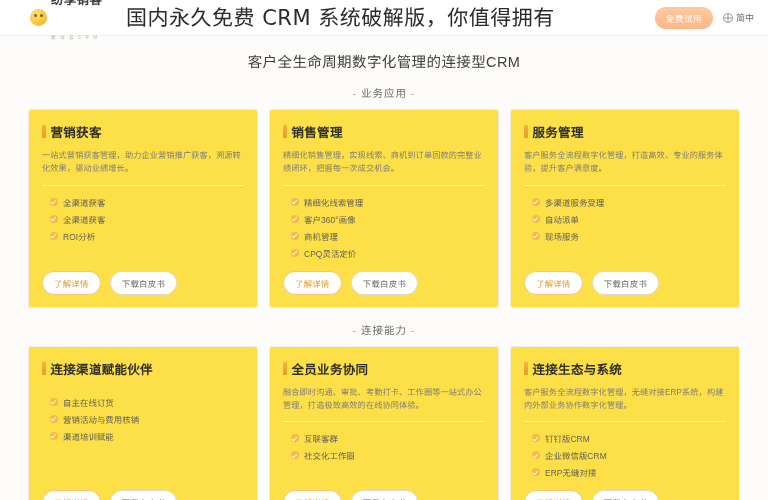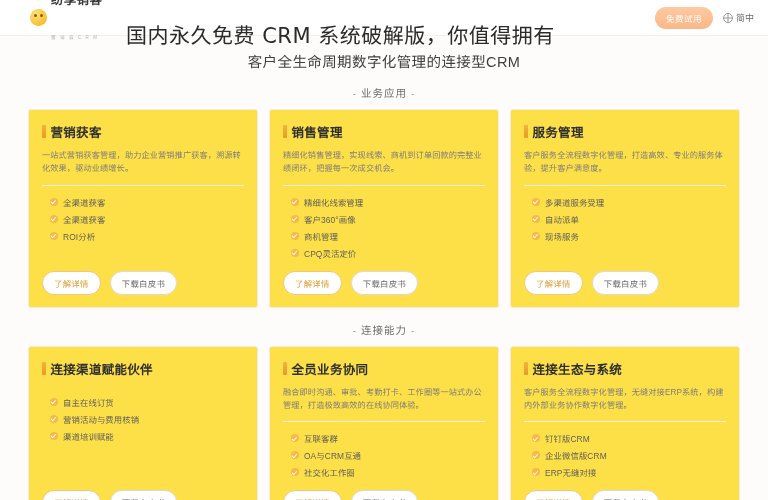--- a/index.html
+++ b/index.html
@@ -136,21 +136,20 @@
     top: 5px;
     left: 126px;
     font-size: 21px;
     font-weight: 400;
     color: #2b2b2b;
     letter-spacing: .5px;
     white-space: nowrap;
     z-index: 5;
     line-height: 26px;
     font-family: "DejaVu Sans", "Liberation Sans", sans-serif;
-    margin-top: 18px;
   }
 
   
   .page-subtitle {
     text-align: center;
     font-size: 14.5px;
     color: #3f3f3f;
     padding-top: 14px;
     letter-spacing: .4px;
   }
@@ -428,24 +427,20 @@
       <span class="card-title">全员业务协同</span>
     </div>
     <div class="card-desc">融合即时沟通、审批、考勤打卡、工作圈等一站式办公管理，打造极致高效的在线协同体验。</div>
     <ul class="feature-list">
       <li class="feature-item">
         <span class="check-icon"></span>
         <span>互联客群</span>
       </li>
       <li class="feature-item">
         <span class="check-icon"></span>
-        <span>OA与CRM互通</span>
-      </li>
-      <li class="feature-item">
-        <span class="check-icon"></span>
         <span>社交化工作圈</span>
       </li>
     </ul>
     <div class="card-actions">
       <button class="btn btn-primary">了解详情</button>
       <button class="btn btn-secondary">下载白皮书</button>
     </div>
   </div>
 
   <div class="info-card">

